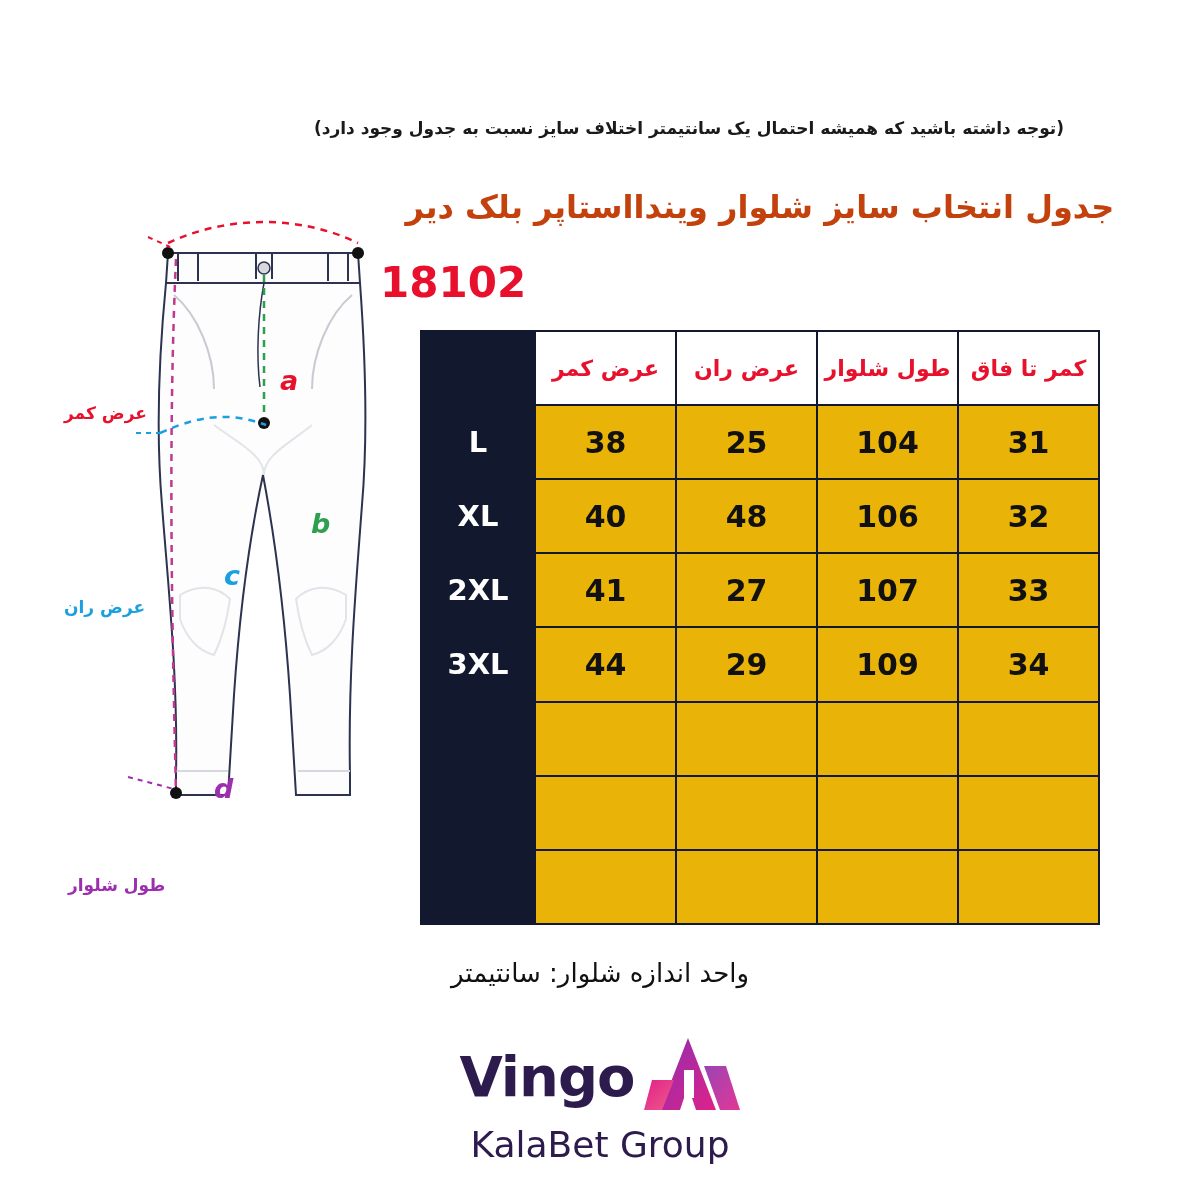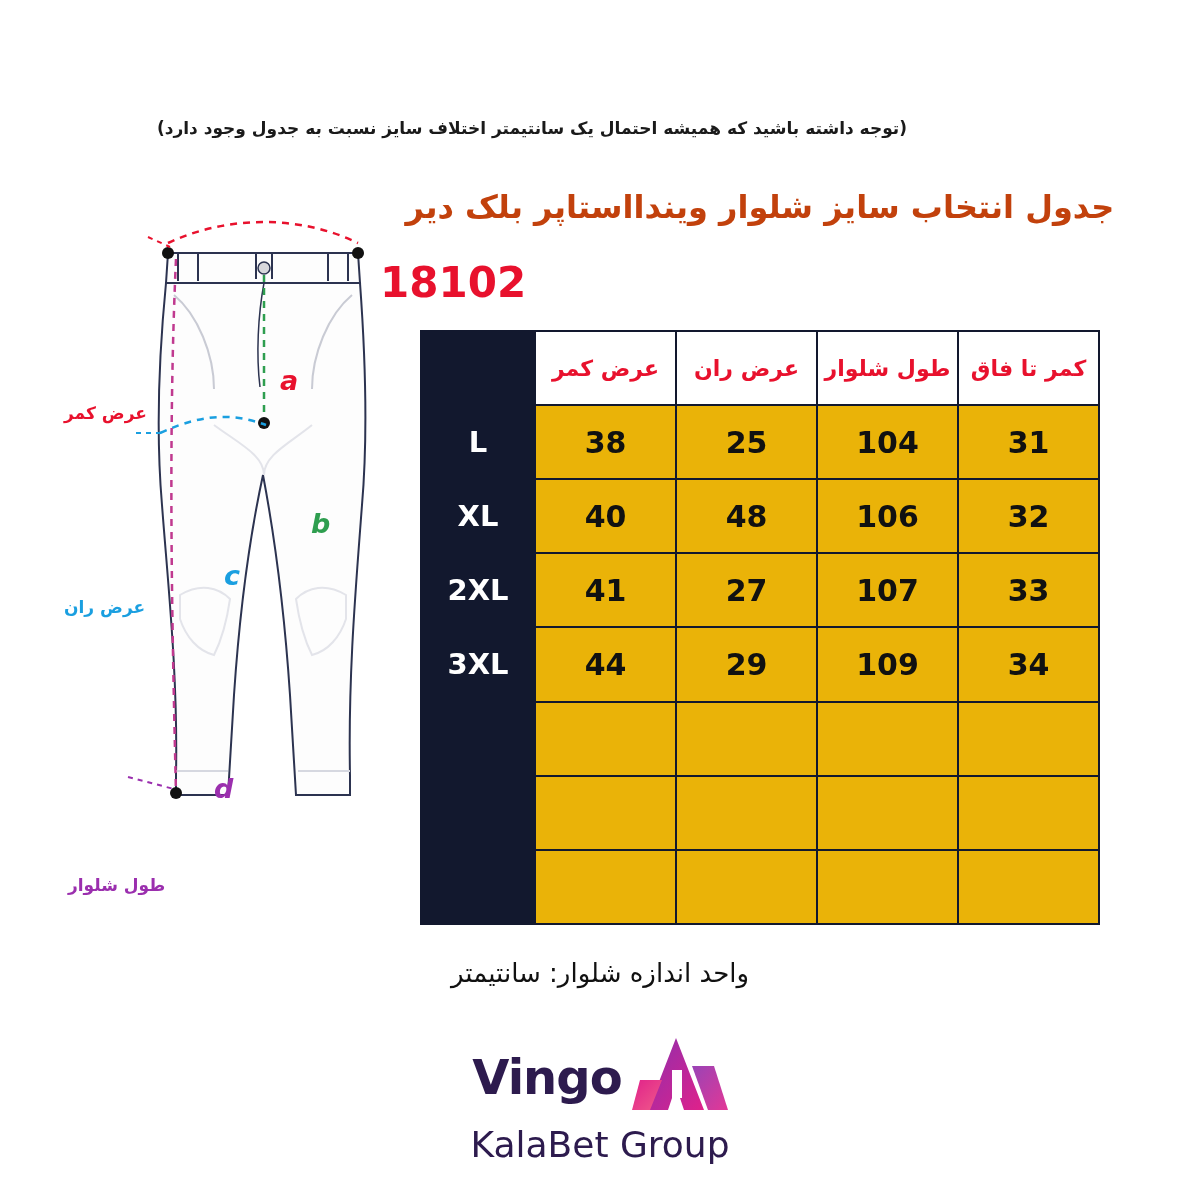--- a/index.html
+++ b/index.html
@@ -14,21 +14,21 @@
     font-family: "DejaVu Sans", "Liberation Sans", sans-serif;
     overflow: hidden;
   }
 
   
   .top-note {
     position: absolute;
     top: 118px;
     left: 0;
     width: 1064px;
-    text-align: center;
+    text-align: right;
     font-size: 17px;
     font-weight: bold;
     color: #1a1a1a;
     direction: rtl;
   }
 
   
   .title-main {
     position: absolute;
     top: 188px;
@@ -125,21 +125,21 @@
     left: 0;
     width: 1200px;
     text-align: center;
   }
   .logo-row {
     display: inline-flex;
     align-items: center;
     gap: 10px;
   }
   .logo-word {
-    font-size: 48px;
+    font-size: 56px;
     font-weight: bold;
     color: #2d1b4e;
     letter-spacing: -1px;
     line-height: 1;
     direction: ltr;
     text-align: center;
   }
   .logo-sub {
     margin-top: 6px;
     font-size: 36px;

